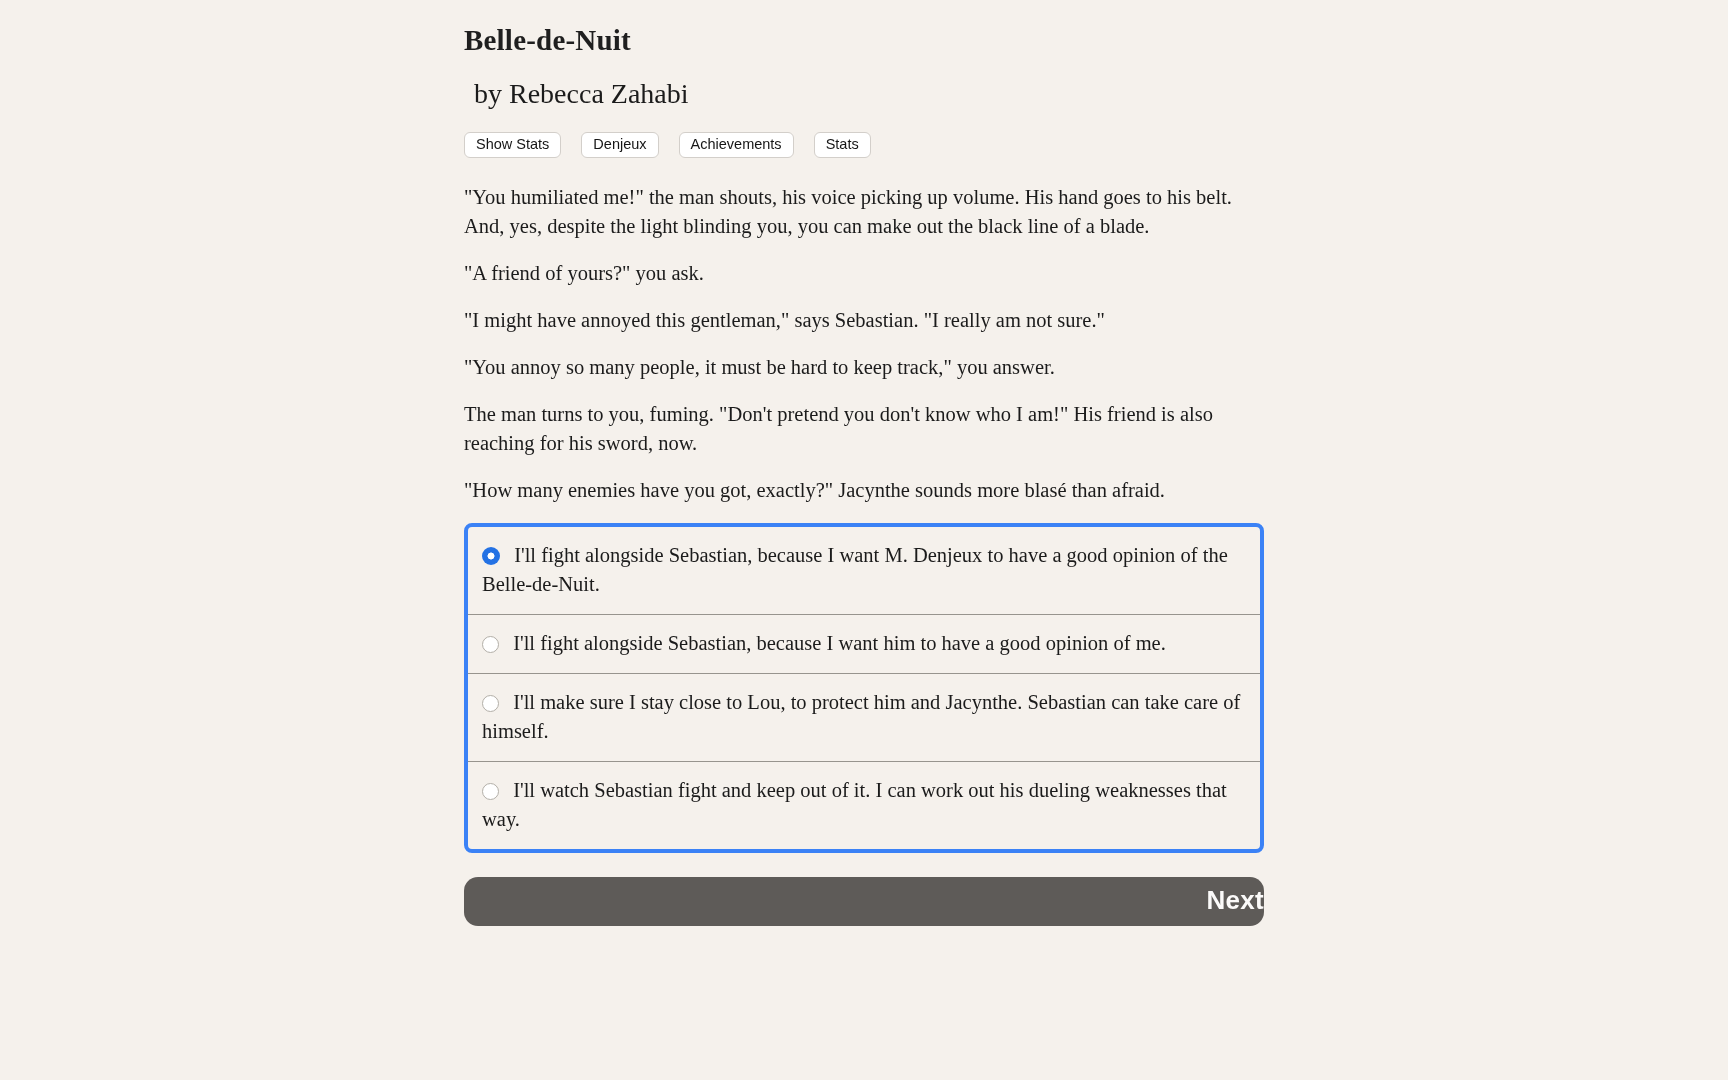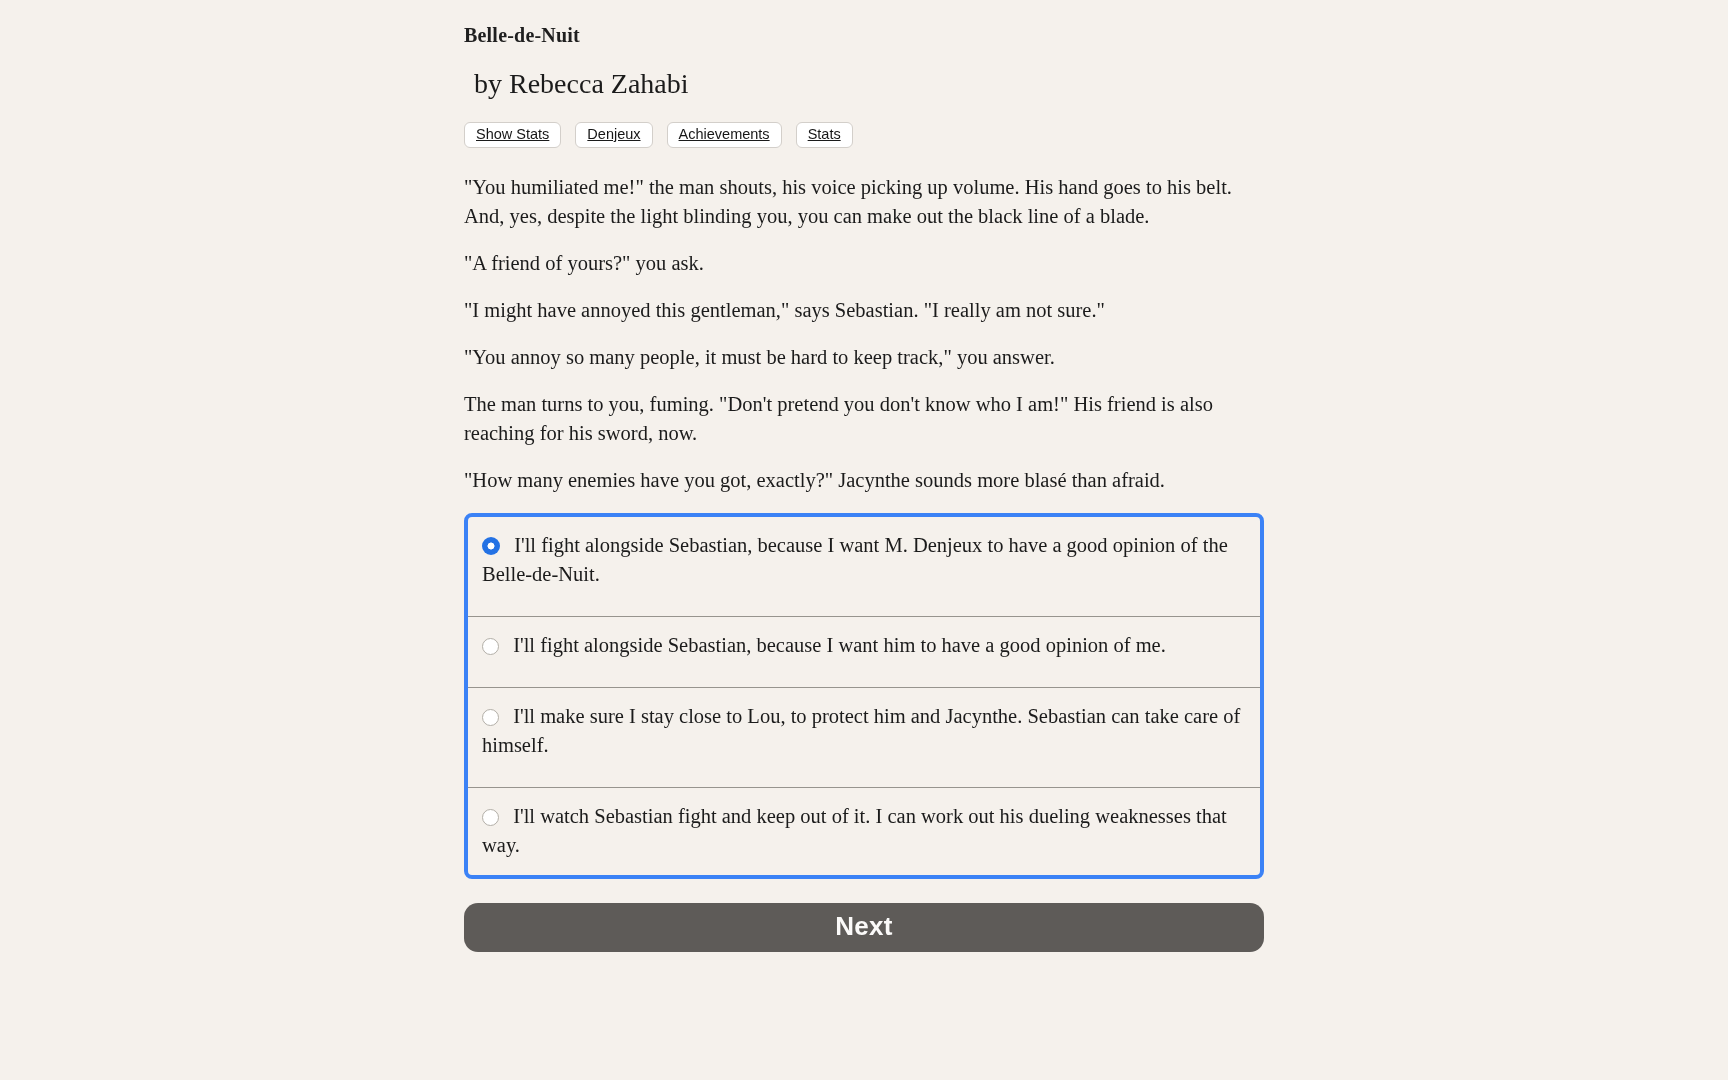--- a/index.html
+++ b/index.html
@@ -11,36 +11,35 @@
     background: #f5f1ec;
     font-family: "Liberation Serif", serif;
     color: #1b1b1b;
   }
   .page {
     width: 800px;
     margin: 0 auto;
     padding-top: 24px;
   }
   .title {
-    font-size: 20px;
+    font-size: 29px;
     font-weight: 600;
     margin: 0;
     color: #1f1f1f;
     letter-spacing: 0.2px;
   }
   .author {
     font-size: 28px;
     margin: 21px 0 0 10px;
     font-weight: 400;
   }
   .toolbar {
     margin-top: 22px;
     display: flex;
-    gap: 14px;
-    text-decoration: underline;
+    gap: 20px;
   }
   .toolbar button {
     font-family: "Liberation Sans", sans-serif;
     font-size: 14.5px;
     font-weight: 500;
     color: #161616;
     background: #ffffff;
     border: 1px solid #d3cfca;
     border-radius: 6px;
     padding: 3px 11px 4px 11px;
@@ -62,21 +61,20 @@
   }
   .choice-option {
     display: block;
     padding: 14px 18px 15px 14px;
     font-size: 20.5px;
     line-height: 29px;
     cursor: pointer;
   }
   .choice-option + .choice-option {
     border-top: 1px solid #97948e;
-    margin-top: 12px;
   }
   .choice-option input[type="radio"] {
     appearance: none;
     -webkit-appearance: none;
     width: 17px;
     height: 17px;
     border-radius: 50%;
     border: 1.5px solid #b3afa8;
     background: #ffffff;
     margin: 0 9px 0 0;
@@ -96,20 +94,21 @@
     background: #5e5b58;
     border: none;
     border-radius: 14px;
     color: #fbfaf9;
     font-family: "Liberation Sans", sans-serif;
     font-size: 26px;
     font-weight: bold;
     padding: 8px 0 10px 0;
     cursor: pointer;
     letter-spacing: 0.3px;
+    text-align: right;
   }
 </style>
 </head>
 <body>
 
 <div class="page">
 
   <h1 class="title">Belle-de-Nuit</h1>
   <p class="author">by Rebecca Zahabi</p>
 

